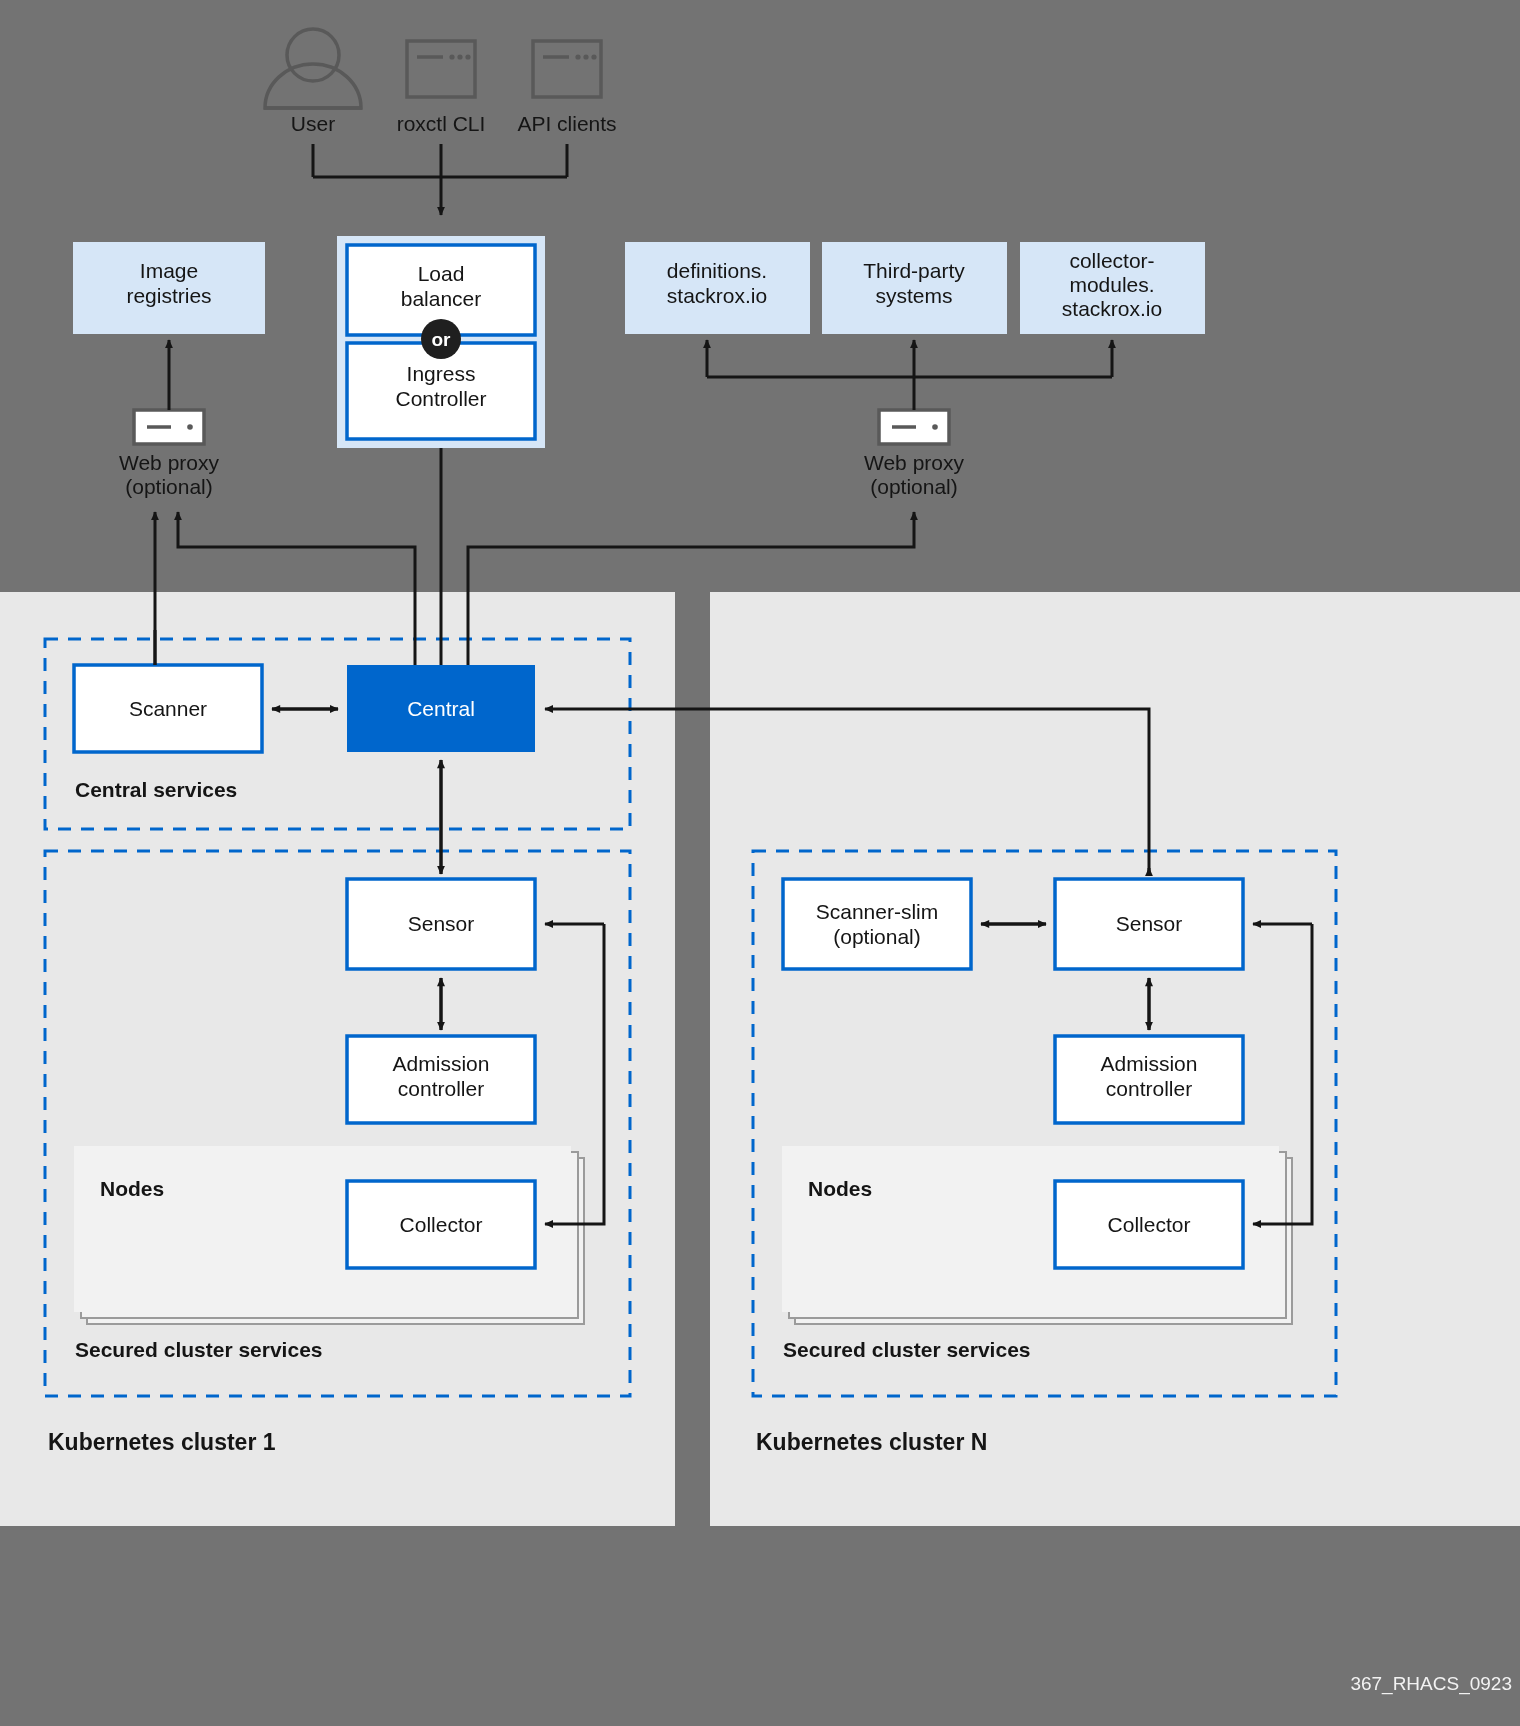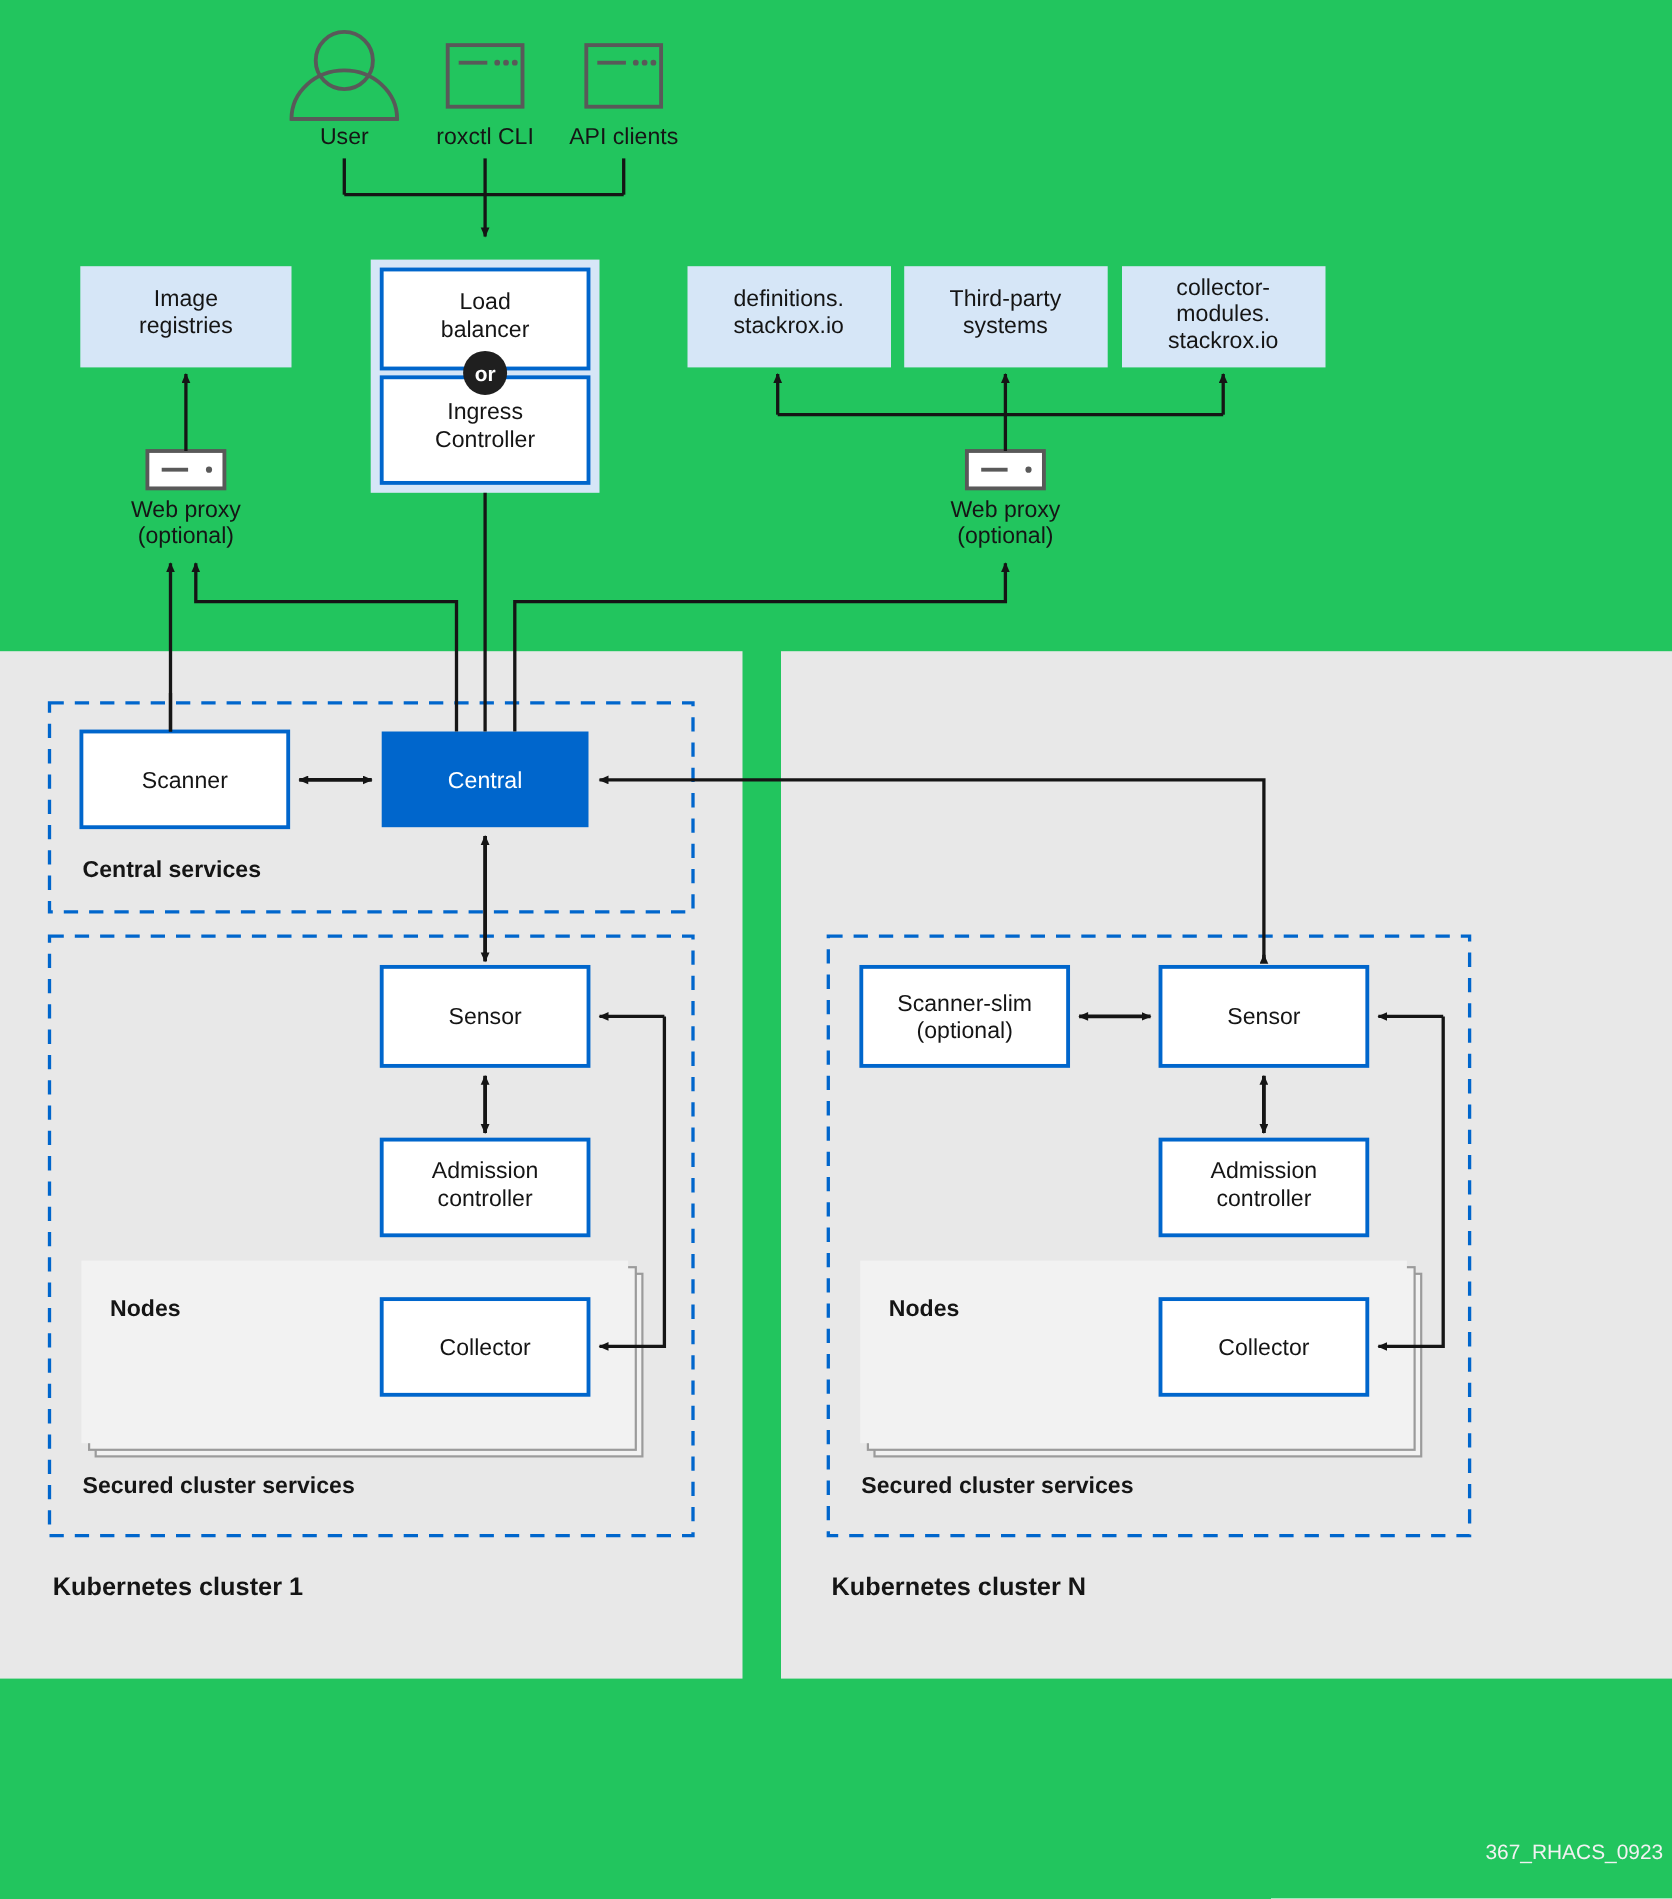--- a/index.html
+++ b/index.html
@@ -7,21 +7,21 @@
     padding: 0;
     background: #ffffff;
   }
   body {
     font-family: "Liberation Sans", sans-serif;
   }
   #canvas {
     position: relative;
     width: 1520px;
     height: 1726px;
-    background: #22c55e;
+    background: #737373;
     overflow: hidden;
   }
   svg#diagram {
     position: absolute;
     top: 0;
     left: 0;
     width: 1520px;
     height: 1726px;
   }
   .box-label {

